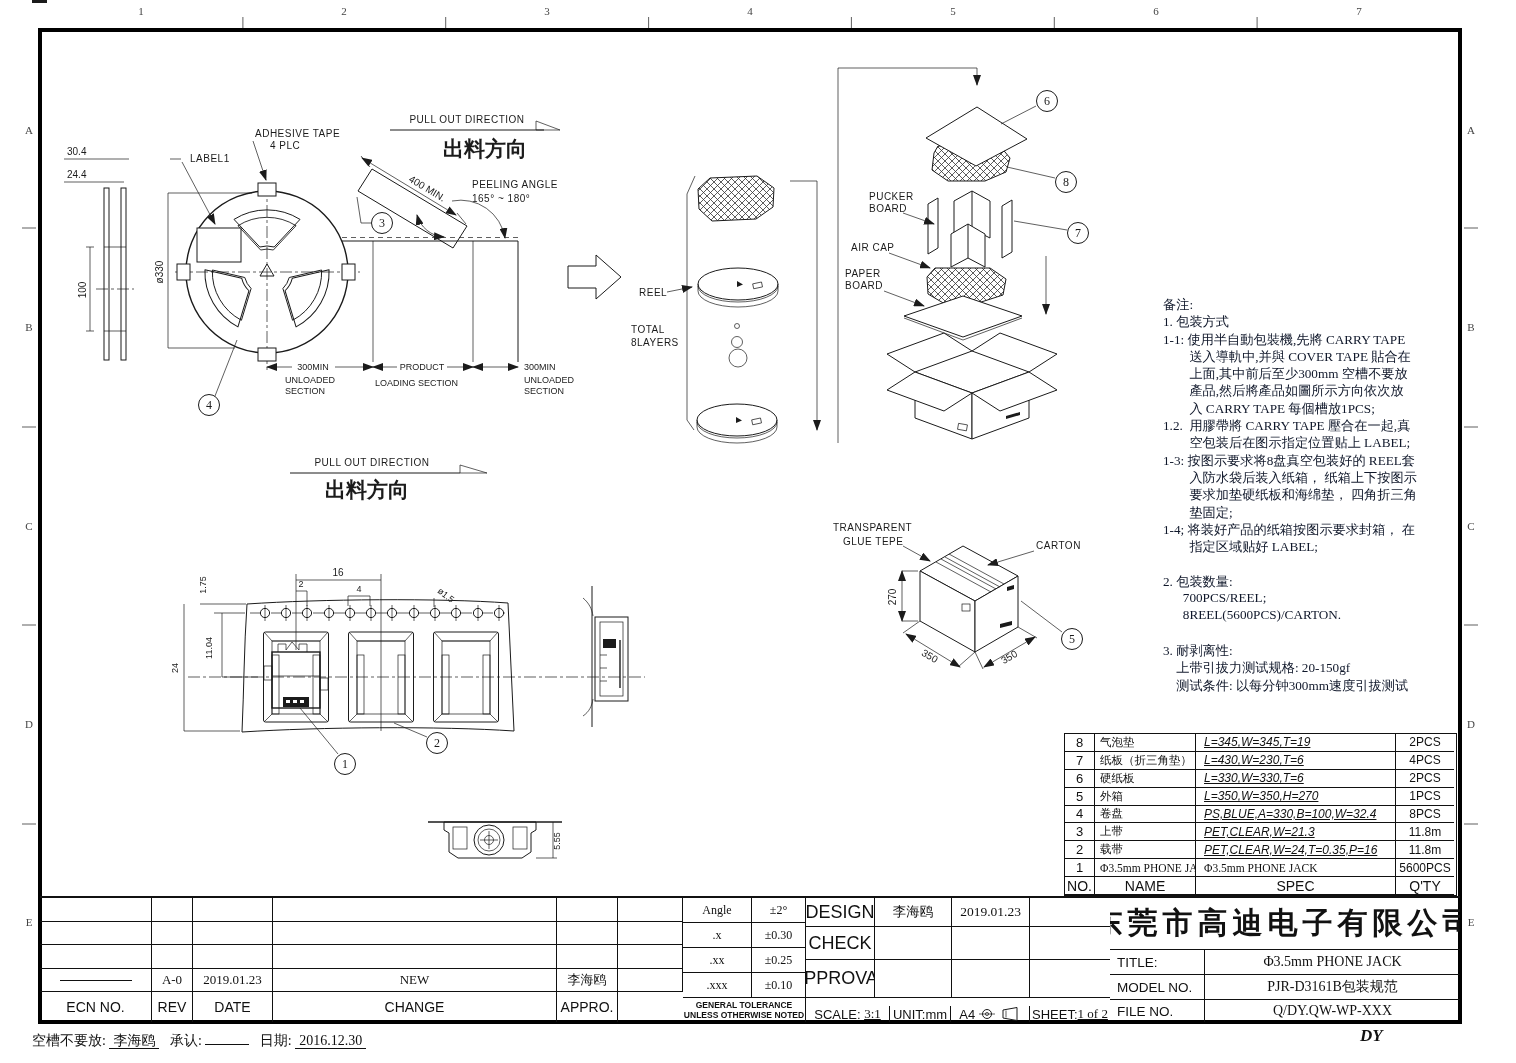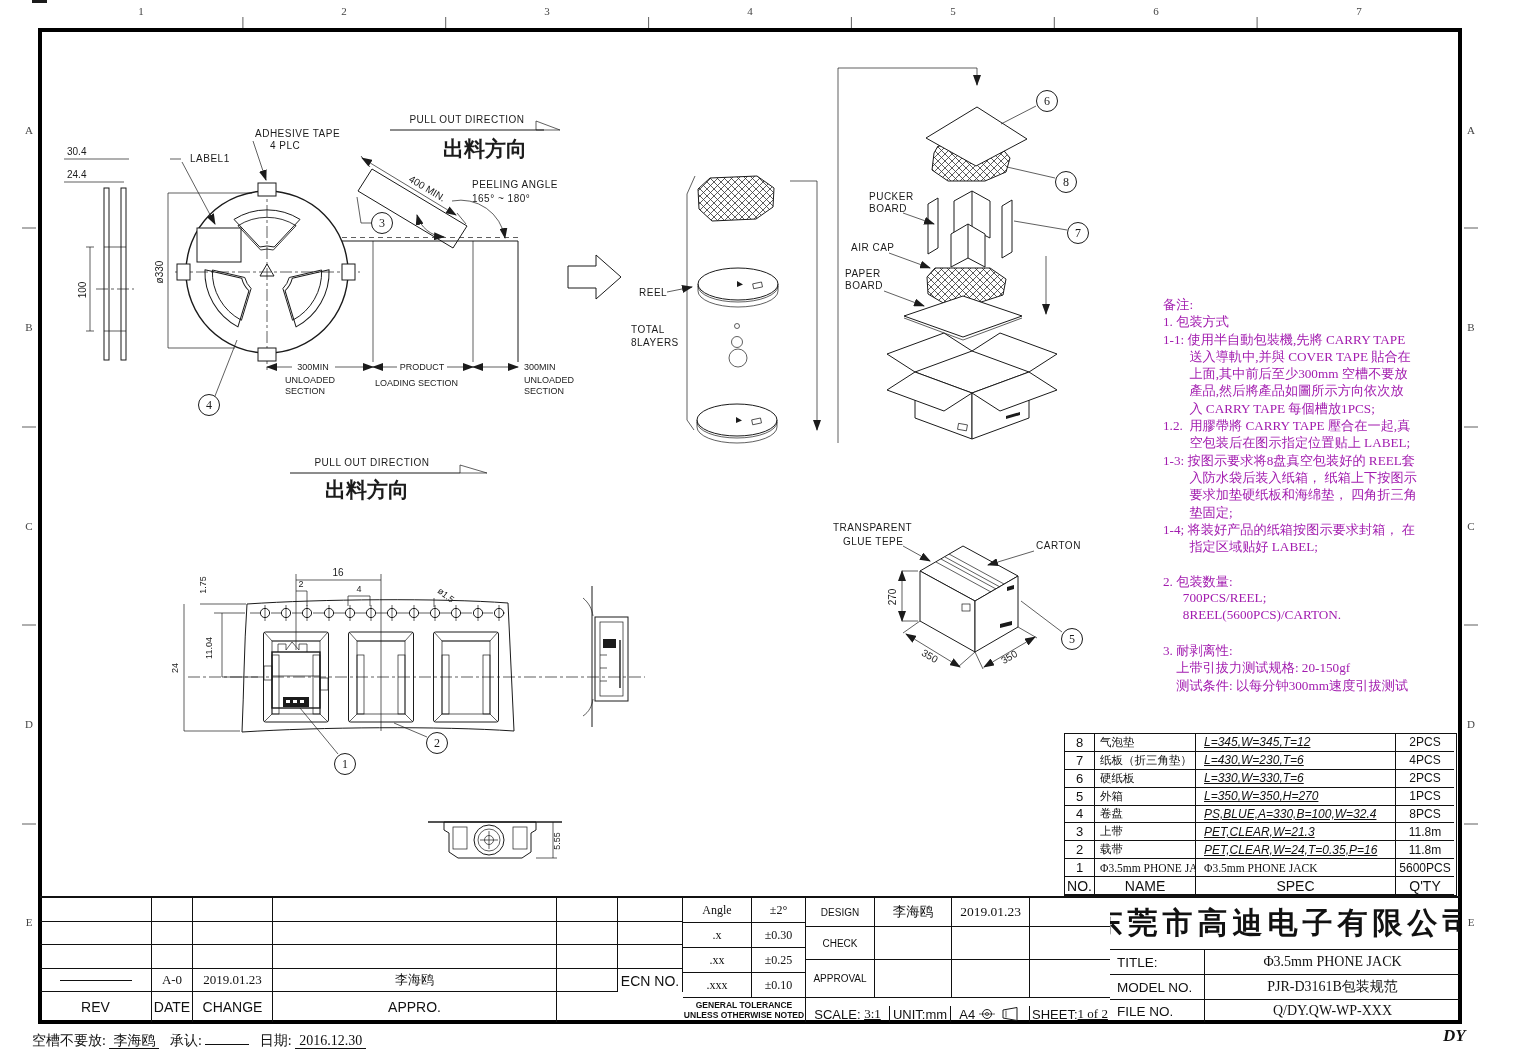--- a/index.html
+++ b/index.html
@@ -16,21 +16,21 @@
   .fb{fill:#1b1b1b;stroke:none;}
   .lbl{font-size:10px;letter-spacing:.5px;}
   .dim{font-size:10px;}
   .sm{font-size:9px;}
   .cjkbig{font-size:21px;font-weight:bold;font-family:"Liberation Sans","DejaVu Sans",sans-serif;}
   .bln{fill:#fff;stroke:#1b1b1b;stroke-width:1;}
   .blt{font-size:12px;font-family:"Liberation Serif","DejaVu Serif",serif;text-anchor:middle;}
   .zn{font-size:11px;fill:#444;font-family:"Liberation Serif","DejaVu Serif",serif;}
   
   #notes{left:1163px;top:296px;width:302px;font-family:"Liberation Serif","DejaVu Serif",serif;
-    font-size:13.2px;color:#a21caf;}
+    font-size:13.2px;color:#0f172a;}
   #notes .nl{height:17.3px;white-space:pre;overflow:visible;}
   
   #bom{left:1064px;top:733px;width:393px;height:163px;border:1.5px solid #111;box-sizing:border-box;
     display:grid;grid-template-columns:30px 101px 200px 58px;grid-template-rows:repeat(9,1fr);}
   #bom .c{border-right:1px solid #111;border-bottom:1px solid #111;display:flex;align-items:center;overflow:hidden;}
   #bom .c.last{border-right:none;}
   #bom .no{justify-content:center;font-size:13px;}
   #bom .nm{padding-left:5px;font-family:"Liberation Serif","DejaVu Serif",serif;font-size:11.5px;white-space:nowrap;}
   #bom .sp{padding-left:8px;font-style:italic;text-decoration:underline;font-size:12px;white-space:nowrap;}
   #bom .sp.plain{font-style:normal;text-decoration:none;font-family:"Liberation Serif","DejaVu Serif",serif;font-size:11.5px;}
@@ -41,32 +41,32 @@
   .grid .c{border-right:1px solid #111;border-bottom:1px solid #111;display:flex;align-items:center;justify-content:center;overflow:hidden;box-sizing:border-box;}
   .grid .nb{border-bottom:none;} .grid .nr{border-right:none;}
   .serif{font-family:"Liberation Serif","DejaVu Serif",serif;text-decoration:underline;}
   #rev{left:0;top:0;width:643px;height:124px;display:grid;grid-template-columns:112px 41px 80px 284px 61px 65px;grid-template-rows:24px 23px 24px 23px 30px;}
   #rev .hd{font-size:14px;}
   #rev .v{font-size:13px;font-family:"Liberation Serif","DejaVu Serif",serif;}
   #tol{left:643px;top:0;width:123px;height:124px;display:grid;grid-template-columns:69px 54px;grid-template-rows:25px 25px 25px 25px 24px;}
   #tol .c{font-size:12px;font-family:"Liberation Serif","DejaVu Serif",serif;}
   #tol .ft{font-family:"Liberation Sans",sans-serif;font-size:8.5px;font-weight:bold;line-height:10px;text-align:center;}
   #apr{left:766px;top:0;width:304px;height:124px;}
-  #apr .lb{font-size:10px;text-align:center;}
+  #apr .lb{font-size:18px;text-align:center;}
   #apr .v{font-size:13.5px;font-family:"Liberation Serif","DejaVu Serif",serif;}
   #apr .meta{font-size:13px;margin-top:8px;}
   #comp{left:1070px;top:0;width:350px;height:124px;}
   #comp .cname{font-size:30px;letter-spacing:5px;font-family:"Liberation Serif","DejaVu Serif",serif;font-weight:bold;white-space:nowrap;}
   #comp .lb{font-size:13.5px;justify-content:flex-start;padding-left:7px;}
   #comp .v{font-size:14px;font-family:"Liberation Serif","DejaVu Serif",serif;}
   
   #footer{left:32px;top:1030px;font-family:"Liberation Serif","DejaVu Serif",serif;font-size:14px;}
   #footer .ul{border-bottom:1px solid #111;padding:0 4px;}
   #footer .blank{display:inline-block;width:44px;border-bottom:1px solid #111;height:14px;}
-  #dy{left:1443px;top:1026px;font-family:"Liberation Serif","DejaVu Serif",serif;font-style:italic;font-weight:bold;font-size:17px;}
+  #dy{left:1360px;top:1026px;font-family:"Liberation Serif","DejaVu Serif",serif;font-style:italic;font-weight:bold;font-size:17px;}
 </style>
 </head>
 <body>
 
 <div id="sheet">
 
 <svg width="1516" height="1063" viewBox="0 0 1516 1063">
   <defs>
     <marker id="ah" markerWidth="11" markerHeight="8" refX="10" refY="4" orient="auto" markerUnits="userSpaceOnUse">
       <path d="M0,0 L11,4 L0,8 Z" fill="#1b1b1b"></path>
@@ -445,21 +445,21 @@
     <div class="nl">      8REEL(5600PCS)/CARTON.</div>
     <div class="nl"></div>
     <div class="nl">3. 耐剥离性:</div>
     <div class="nl">    上带引拔力测试规格: 20-150gf</div>
     <div class="nl">    测试条件: 以每分钟300mm速度引拔测试</div>
   </div>
 
   <div id="bom" class="abs">
     <div class="c no">8</div>
     <div class="c nm">气泡垫</div>
-    <div class="c sp">L=345,W=345,T=12</div>
+    <div class="c sp">L=345,W=345,T=19</div>
     <div class="c qt last">2PCS</div>
     <div class="c no">7</div>
     <div class="c nm">纸板（折三角垫）</div>
     <div class="c sp">L=430,W=230,T=6</div>
     <div class="c qt last">4PCS</div>
     <div class="c no">6</div>
     <div class="c nm">硬纸板</div>
     <div class="c sp">L=330,W=330,T=6</div>
     <div class="c qt last">2PCS</div>
     <div class="c no">5</div>
@@ -506,20 +506,21 @@
         <div class="c"></div>
         <div class="c"></div>
         <div class="c"></div>
         <div class="c"></div>
         <div class="c"></div>
       <div class="c">
           <span style="display:inline-block;width:72px;border-top:1.4px solid #111;"></span>
         </div>
       <div class="c v">A-0</div>
       <div class="c v">2019.01.23</div>
+      <div class="c v">NEW</div>
       <div class="c v">李海鸥</div>
       <div class="c v"></div>
       <div class="c hd nb">ECN NO.</div>
       <div class="c hd nb">REV</div>
       <div class="c hd nb">DATE</div>
       <div class="c hd nb">CHANGE</div>
       <div class="c hd nb">APPRO.</div>
     </div>
     <div id="tol" class="abs grid">
       <div class="c">Angle</div>

